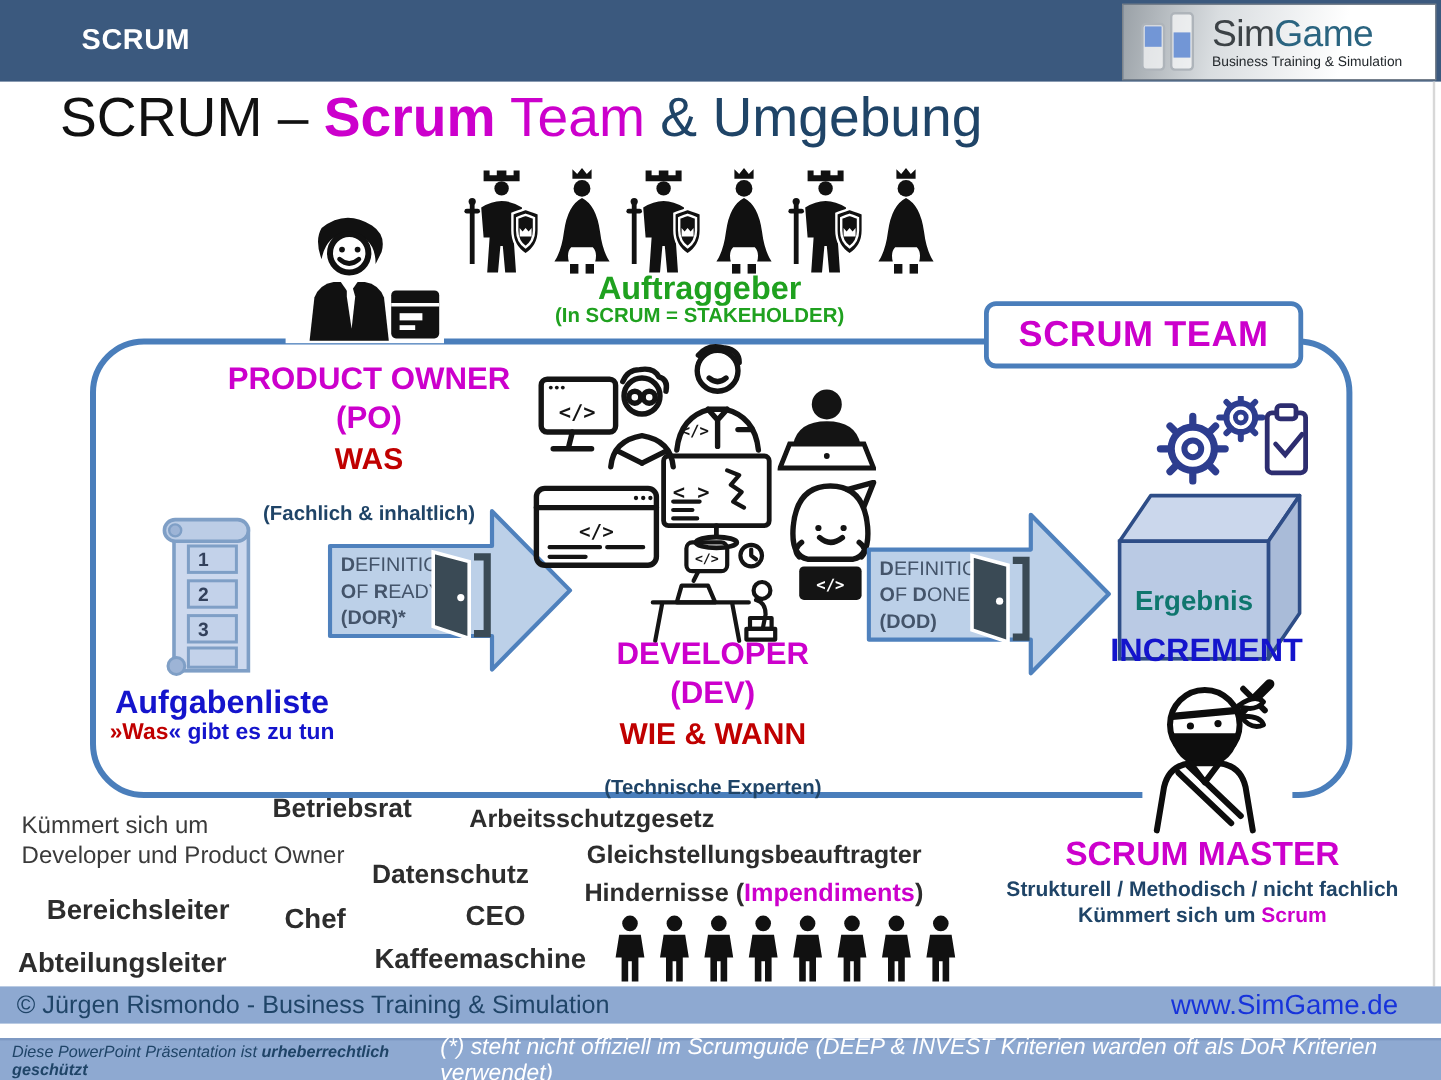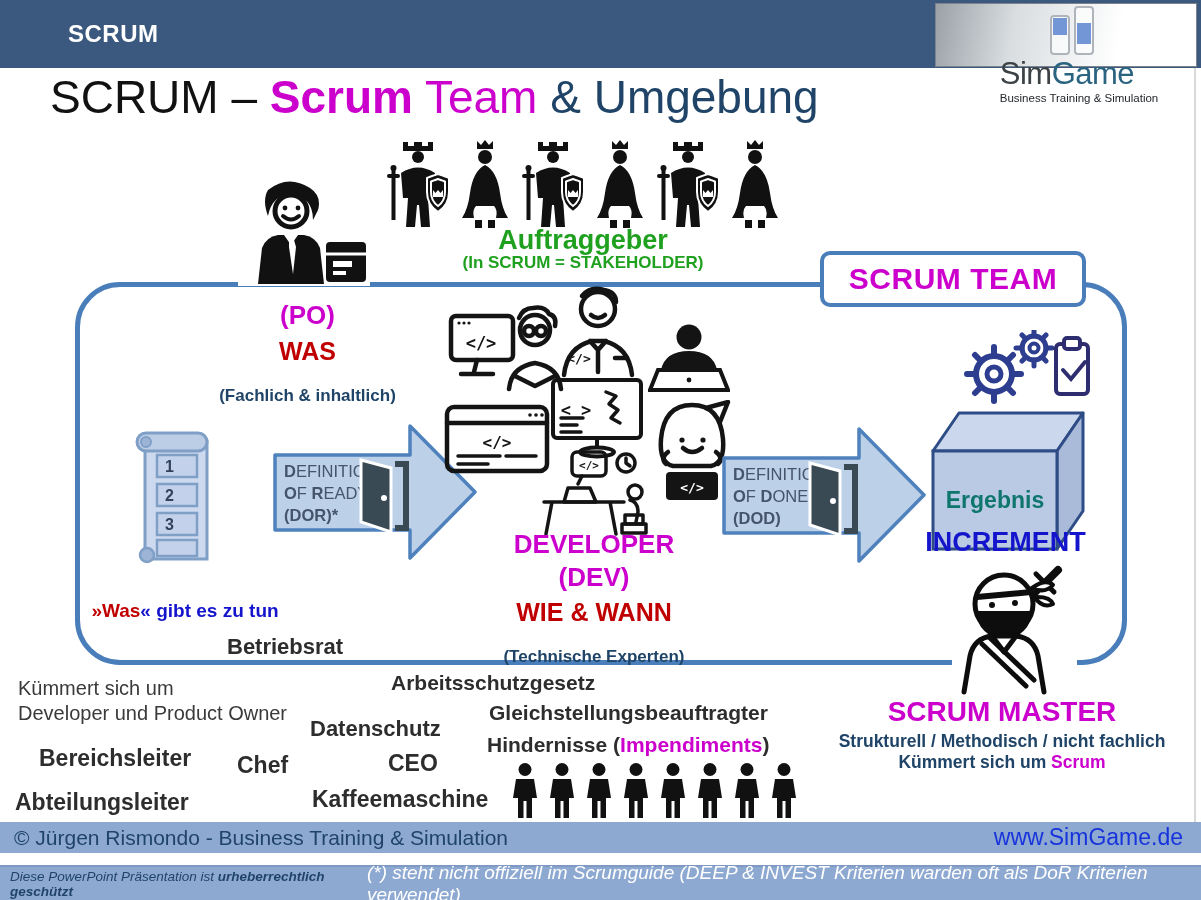--- a/index.html
+++ b/index.html
@@ -5,21 +5,21 @@
   html,body{margin:0;padding:0;background:#e8e8e8;}
   .slide{position:relative;width:1201px;height:900px;background:#ffffff;overflow:hidden;
          font-family:"Liberation Sans",sans-serif;margin:0 auto;}
   .abs{position:absolute;}
   
   .header-bar{left:0;top:0;width:1201px;height:68px;background:#3B597E;}
   .header-title{left:68px;top:0;height:68px;display:flex;align-items:center;
                 color:#fff;font-size:24px;font-weight:bold;letter-spacing:.5px;}
   .logo-box{left:935px;top:3px;width:262px;height:64px;display:flex;align-items:center;
             background:linear-gradient(100deg,#9aa1a7 0%,#d9dde0 30%,#ffffff 70%);
-            border:1px solid #7c838a;box-sizing:border-box;padding-left:14px;flex-direction:column;}
+            border:1px solid #7c838a;box-sizing:border-box;padding-left:14px;}
   .logo-text{margin-left:12px;line-height:1;}
   .logo-name{font-size:31px;letter-spacing:-.5px;}
   .logo-name .sim{color:#3c4246;}
   .logo-name .game{color:#2a6480;}
   .logo-tagline{font-size:11.5px;color:#23282c;margin-top:4px;}
   
   .slide-title{left:50px;top:70px;font-size:46px;white-space:pre;}
   .t-black{color:#111;}
   .t-mag-b{color:#CC00CC;font-weight:bold;}
   .t-mag{color:#CC00CC;}
@@ -64,36 +64,36 @@
   .arrow-text b{font-weight:bold;}
   .door{position:absolute;left:84px;top:36px;}
   
   .cube-label{left:933px;top:455px;width:124px;height:90px;display:flex;align-items:center;
               justify-content:center;color:#0f766e;font-size:23px;font-weight:bold;z-index:3;}
   .increment-label{left:903px;top:527px;width:205px;text-align:center;color:#1414CC;
                    font-size:27px;font-weight:bold;z-index:3;}
   
   .env{color:#2D2D2D;font-weight:bold;z-index:2;}
   .caretaker{left:18px;top:676px;font-size:20px;font-weight:normal;color:#3A3A3A;line-height:1.23;}
-  .w-betriebsrat{left:227px;top:634px;font-size:22px;}
+  .w-betriebsrat{left:227px;top:661px;font-size:22px;}
   .w-arbeitsschutz{left:391px;top:671px;font-size:21px;}
   .w-datenschutz{left:310px;top:716px;font-size:22px;}
   .w-gleich{left:489px;top:701px;font-size:21px;}
   .w-hindernisse{left:487px;top:733px;font-size:21px;}
   .w-bereichsleiter{left:39px;top:745px;font-size:23px;}
   .w-chef{left:237px;top:752px;font-size:23px;}
   .w-ceo{left:388px;top:750px;font-size:23px;}
   .w-abteilung{left:15px;top:789px;font-size:23px;}
   .w-kaffee{left:312px;top:786px;font-size:23px;}
   .person-row{left:512px;top:760px;width:300px;height:60px;display:flex;gap:11px;align-items:flex-end;}
   
   .footer-band{left:0;top:822px;width:1201px;height:31px;background:#8EA9D1;display:flex;
                align-items:center;}
   .footer-copy{margin-left:14px;color:#1F4467;font-size:21px;}
-  .footer-site{margin-left:auto;margin-right:18px;color:#1733DB;font-size:23px;cursor:pointer;}
+  .footer-site{margin-left:auto;margin-right:36px;color:#1733DB;font-size:23px;cursor:pointer;}
   .bottom-strip{left:0;top:865px;width:1201px;height:35px;background:#8EA9D1;
                 border-top:2px solid #7E99C3;box-sizing:border-box;display:flex;align-items:center;
                 font-style:italic;}
   .strip-left{margin-left:10px;color:#1F4467;font-size:13.5px;}
   .strip-right{margin-left:auto;margin-right:10px;color:#ffffff;font-size:19px;}
   .edge-line{left:1194px;top:68px;width:2px;height:754px;background:#d8d8d8;}
   svg{display:block;}
   .svgtext{font-family:"DejaVu Sans Mono",monospace;font-weight:bold;}
 </style>
 </head>
@@ -195,40 +195,42 @@
       <path d="M46,55 L53,65 L60,55 z" fill="#fff"></path>
       <path d="M51,60 h5 l2,7 -3,27 -4,-27 z" fill="#fff"></path>
       <rect x="88" y="62" width="40" height="40" rx="4" fill="#111"></rect>
       <path d="M88,74 h40" stroke="#fff" stroke-width="3"></path>
       <rect x="95" y="81" width="19" height="6" fill="#fff"></rect>
       <rect x="95" y="91" width="13" height="4" fill="#fff"></rect>
     </svg>
   </div>
 
   <div class="abs role po-text">
+    <div class="r-title">PRODUCT OWNER</div>
     <div class="r-title">(PO)</div>
     <div class="r-focus">WAS</div>
     <div class="r-note">(Fachlich &amp; inhaltlich)</div>
   </div>
 
   <div class="abs" style="left:133px;top:427px;z-index:3;">
     <svg width="82" height="138" viewBox="0 0 82 138">
       <rect x="12" y="14" width="62" height="118" fill="#CDD9EE" stroke="#7F9FC6" stroke-width="3"></rect>
       <rect x="4" y="6" width="70" height="18" rx="9" fill="#BCCDE6" stroke="#7F9FC6" stroke-width="3"></rect>
       <circle cx="13" cy="15" r="5" fill="#9DB4D6" stroke="#7F9FC6" stroke-width="2"></circle>
       <circle cx="14" cy="128" r="7" fill="#9DB4D6" stroke="#7F9FC6" stroke-width="2.5"></circle>
       <rect x="24" y="28" width="40" height="22" fill="#C3D2EA" stroke="#7F9FC6" stroke-width="2.5"></rect>
       <rect x="24" y="57" width="40" height="22" fill="#C3D2EA" stroke="#7F9FC6" stroke-width="2.5"></rect>
       <rect x="24" y="86" width="40" height="22" fill="#C3D2EA" stroke="#7F9FC6" stroke-width="2.5"></rect>
       <rect x="24" y="113" width="40" height="16" fill="#C3D2EA" stroke="#7F9FC6" stroke-width="2.5"></rect>
       <text x="32" y="45" font-size="16" font-weight="bold" fill="#33415C">1</text>
       <text x="32" y="74" font-size="16" font-weight="bold" fill="#33415C">2</text>
       <text x="32" y="103" font-size="16" font-weight="bold" fill="#33415C">3</text>
     </svg>
   </div>
+  <div class="abs backlog-title">Aufgabenliste</div>
   <div class="abs backlog-sub"><span class="red">»Was</span><span class="blue">« gibt es zu tun</span></div>
 
   <div class="abs big-arrow dor-arrow">
     <svg width="205" height="145" viewBox="0 0 205 145">
       <polygon points="2,35 137,35 137,6 202,72 137,138 137,110 2,110" fill="#BCD0E8" stroke="#4F81BD" stroke-width="3.5" stroke-linejoin="round"></polygon>
     </svg>
     <div class="arrow-text">
       <div><b>D</b><span>EFINITION</span></div>
       <div><b>O</b><span>F </span><b>R</b><span>EADY</span></div>
       <div><b>(DOR)*</b></div>

